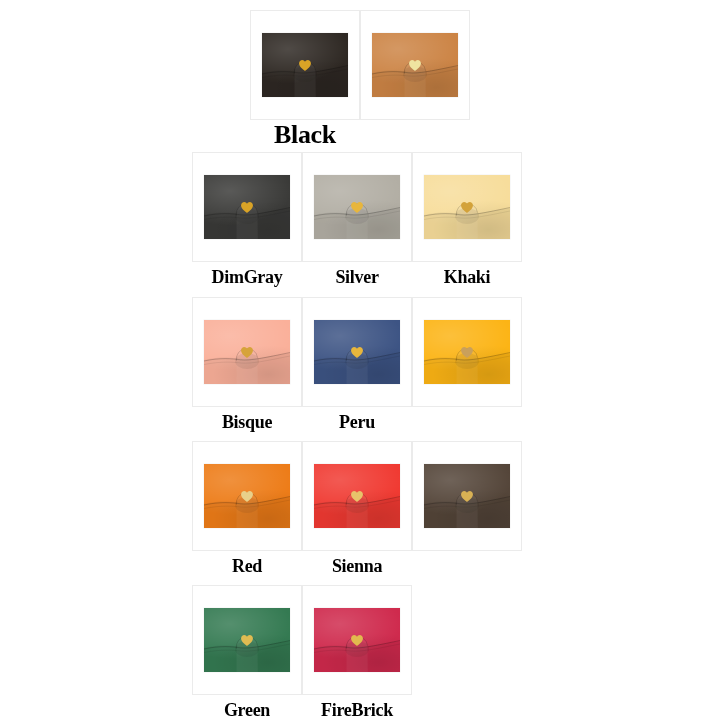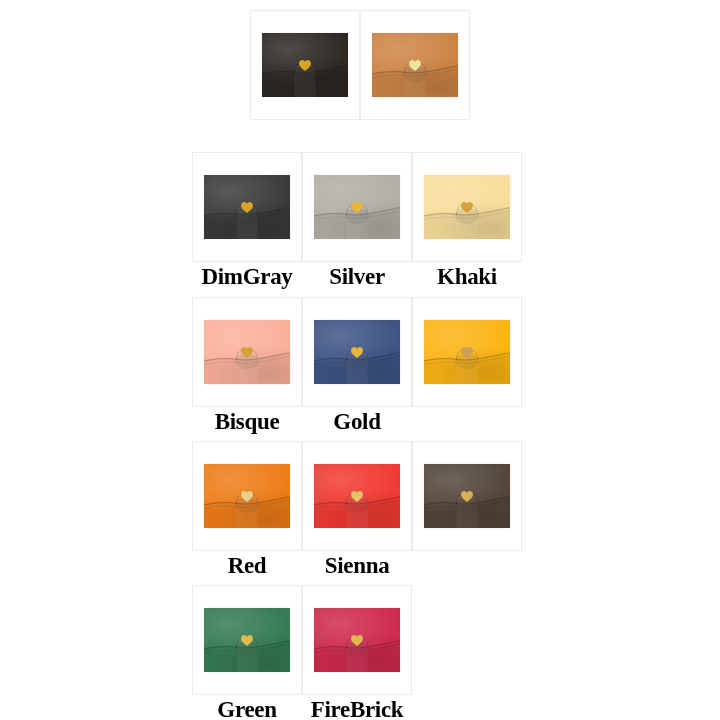--- a/index.html
+++ b/index.html
@@ -52,21 +52,21 @@
     align-items: center;
     justify-content: center;
     position: relative;
   }
 
   .swatch-label {
     width: 110px;
     text-align: center;
     font-family: "Liberation Serif", serif;
     font-weight: bold;
-    font-size: 23px;
+    font-size: 18px;
     line-height: 30px;
     color: #000000;
     letter-spacing: -0.3px;
     white-space: nowrap;
   }
 
   
   .envelope {
     position: relative;
     width: 86px;
@@ -154,20 +154,21 @@
             </svg>
             <div class="heart">
               <svg viewBox="0 0 24 22">
                 <path d="M12 21 C12 21 1 13.6 1 7.2 C1 3.3 3.9 1 6.9 1 C9.2 1 11.1 2.4 12 4.3 C12.9 2.4 14.8 1 17.1 1 C20.1 1 23 3.3 23 7.2 C23 13.6 12 21 12 21 Z" fill="#efe3a0"></path>
               </svg>
             </div>
           </div>
         </div>
       </div>
     <div class="labels">
+        <div class="swatch-label" style="color: rgb(0, 0, 0);">Black</div>
       </div>
   </div>
 
   <div class="swatch-row" id="row-2">
     <div class="tiles">
         <div class="swatch-tile" style="background: rgb(255, 255, 255); border-color: rgb(235, 235, 235);">
           <div class="envelope" style="background: rgb(58, 58, 56);">
             <div class="env-paper" style="background: rgb(58, 58, 56);"></div>
             <div class="env-texture"></div>
             <svg class="env-svg" viewBox="0 0 86 64" preserveAspectRatio="none">
@@ -286,21 +287,21 @@
             <div class="heart">
               <svg viewBox="0 0 24 22">
                 <path d="M12 21 C12 21 1 13.6 1 7.2 C1 3.3 3.9 1 6.9 1 C9.2 1 11.1 2.4 12 4.3 C12.9 2.4 14.8 1 17.1 1 C20.1 1 23 3.3 23 7.2 C23 13.6 12 21 12 21 Z" fill="#c9a05c"></path>
               </svg>
             </div>
           </div>
         </div>
       </div>
     <div class="labels">
         <div class="swatch-label" style="color: rgb(0, 0, 0);">Bisque</div>
-        <div class="swatch-label" style="color: rgb(0, 0, 0);">Gold</div>
+        <div class="swatch-label" style="color: rgb(0, 0, 0);">Peru</div>
       </div>
   </div>
 
   <div class="swatch-row" id="row-4">
     <div class="tiles">
         <div class="swatch-tile" style="background: rgb(255, 255, 255); border-color: rgb(235, 235, 235);">
           <div class="envelope" style="background: rgb(237, 124, 24);">
             <div class="env-paper" style="background: rgb(237, 124, 24);"></div>
             <div class="env-texture"></div>
             <svg class="env-svg" viewBox="0 0 86 64" preserveAspectRatio="none">

